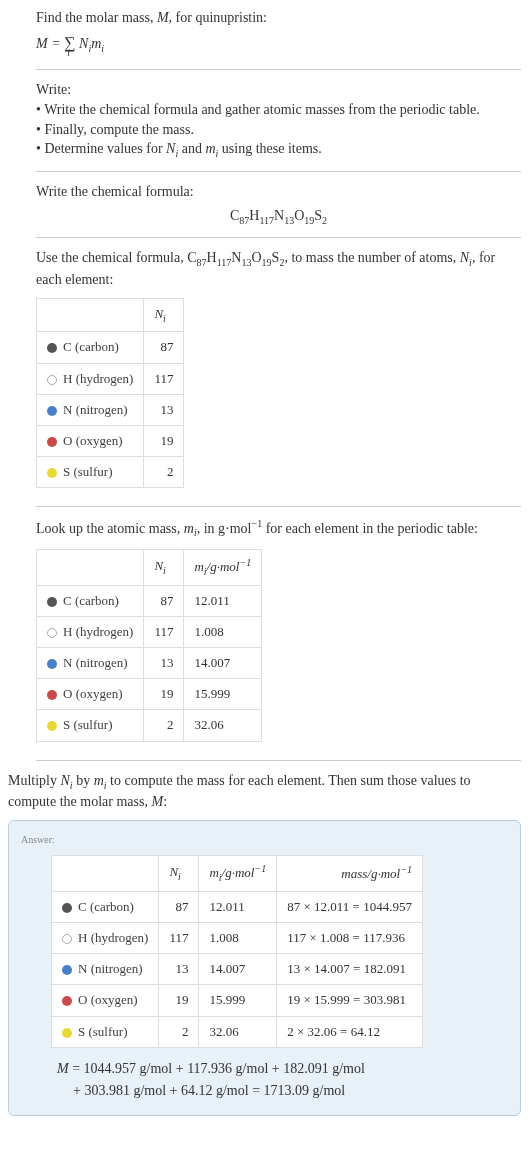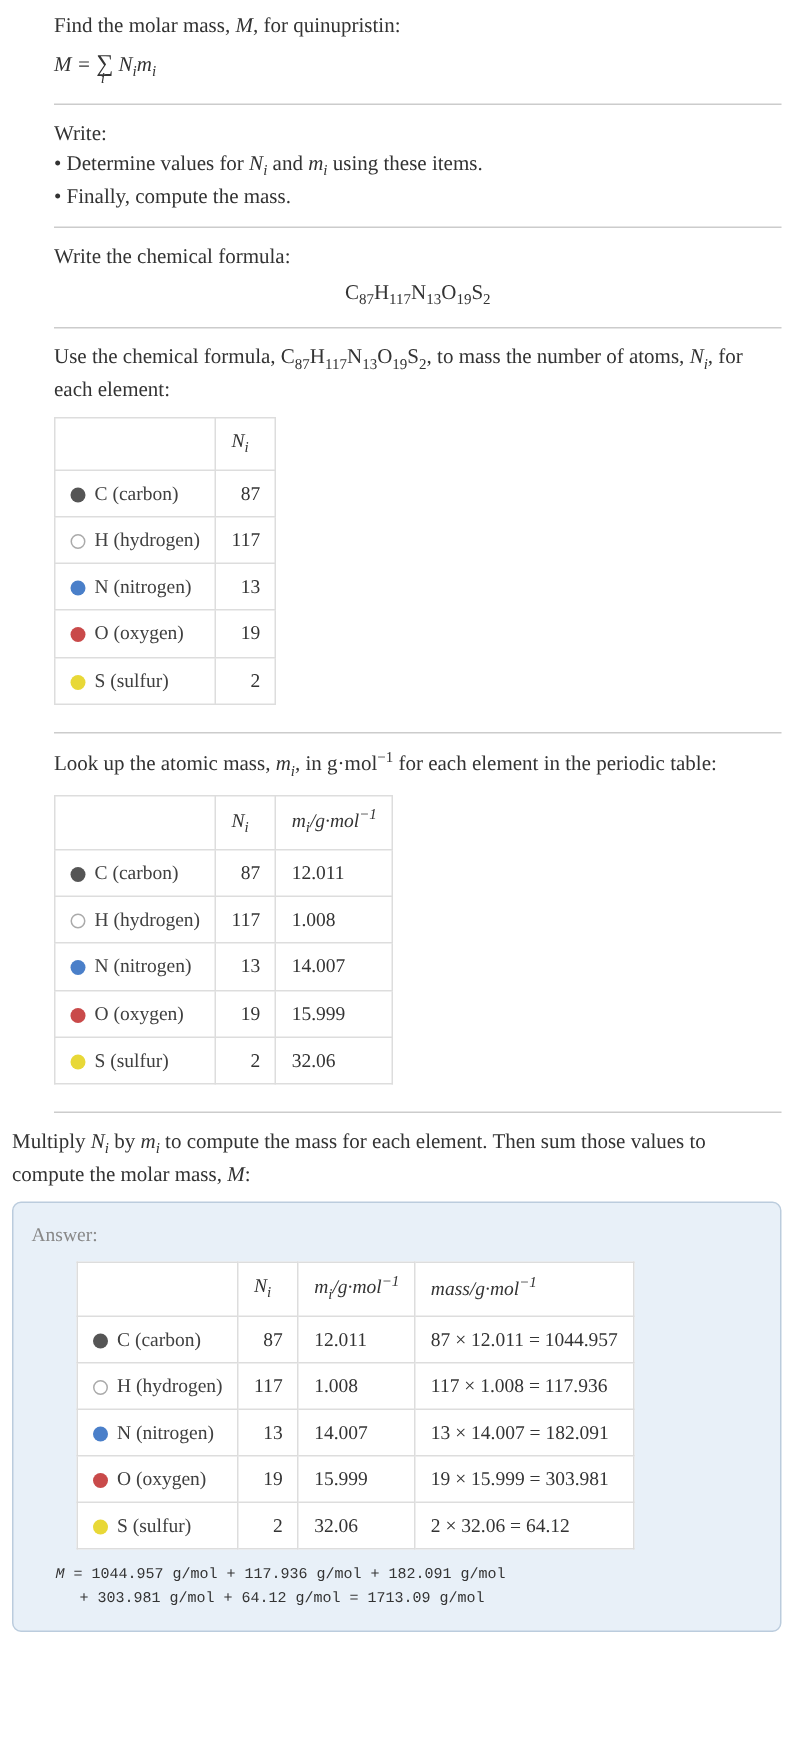--- a/index.html
+++ b/index.html
@@ -69,57 +69,57 @@
     }
     .answer-box {
       background: #e8f0f8;
       border: 1px solid #bcd;
       border-radius: 6px;
       padding: 12px;
       margin-top: 8px;
     }
     .answer-label {
       color: #888;
-      font-size: 13px;
+      font-size: 10px;
       margin-bottom: 8px;
     }
     .answer-box table {
       background: #fff;
       margin-left: 30px;
     }
     .final-eq {
-      margin-left: 16px;
+      margin-left: 36px;
       margin-top: 10px;
-      font-size: 10px;
+      font-size: 14px;
       line-height: 1.6;
-      font-family: Liberation Mono, monospace;
     }
     .chem-formula {
       font-family: Georgia, serif;
       text-align: center;
     }
   </style>
 </head>
 <body>
 
 <div class="section">
   <div>
     <span>Find the molar mass, </span><i>M</i><span>, for quinupristin:</span>
   </div>
   <div class="formula">
     <i>M</i><span> = </span><span style="position:relative;display:inline-block;"><span style="font-size:16px;">∑</span><span style="position:absolute;left:3px;top:14px;font-size:10px;font-style:italic;">i</span></span><span> N</span><span class="sub">i</span><span>m</span><span class="sub">i</span>
   </div>
 </div>
 
 <div class="section">
   <div>Write:</div>
+  <div>• Write the chemical formula and gather atomic masses from the periodic table.</div>
+  <div>• Finally, compute the mass.</div>
   <div>
     <span>• Determine values for </span><i>N</i><i class="sub">i</i><span> and </span><i>m</i><i class="sub">i</i><span> using these items.</span>
   </div>
-  <div>• Finally, compute the mass.</div>
 </div>
 
 <div class="section">
   <div>Write the chemical formula:</div>
   <div class="chem-formula" style="margin-top:4px;">
     <span>C</span><span class="sub">87</span><span>H</span><span class="sub">117</span><span>N</span><span class="sub">13</span><span>O</span><span class="sub">19</span><span>S</span><span class="sub">2</span>
   </div>
 </div>
 
 <div class="section">
@@ -202,21 +202,21 @@
   </div>
 
   <div class="answer-box">
     <div class="answer-label">Answer:</div>
     <table>
       <tbody>
           <tr>
         <th></th>
         <th><i>N</i><i class="sub">i</i></th>
         <th><i>m</i><i class="sub">i</i><span>/g·mol</span><span class="sup">−1</span></th>
-        <th style="text-align:left;"><span>mass/g·mol</span><span class="sup">−1</span></th>
+        <th style="text-align:right;"><span>mass/g·mol</span><span class="sup">−1</span></th>
       </tr>
       <tr>
             <td class="element-cell"><span class="dot dot-c"></span><span>C</span> <span>(carbon)</span></td>
             <td class="num-col">87</td>
             <td>12.011</td>
             <td>87 × 12.011 = 1044.957</td>
           </tr>
       <tr>
             <td class="element-cell"><span class="dot dot-h"></span><span>H</span> <span>(hydrogen)</span></td>
             <td class="num-col">117</td>

